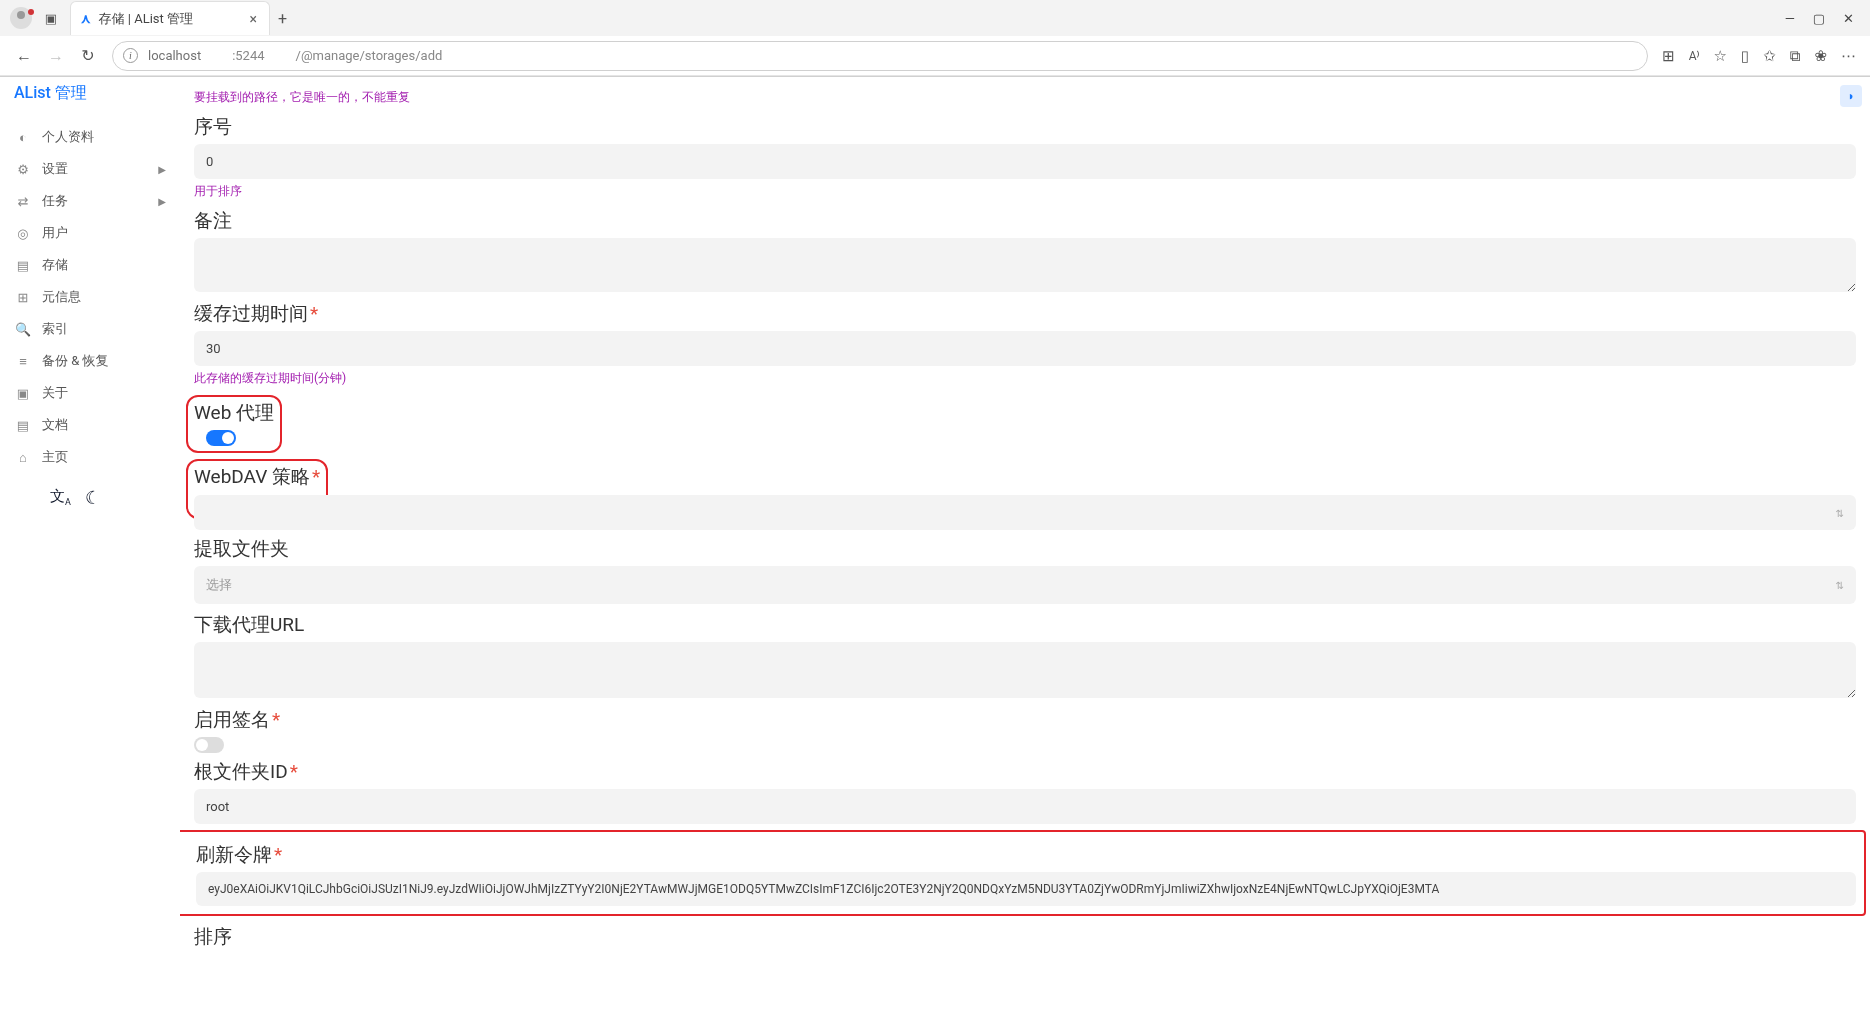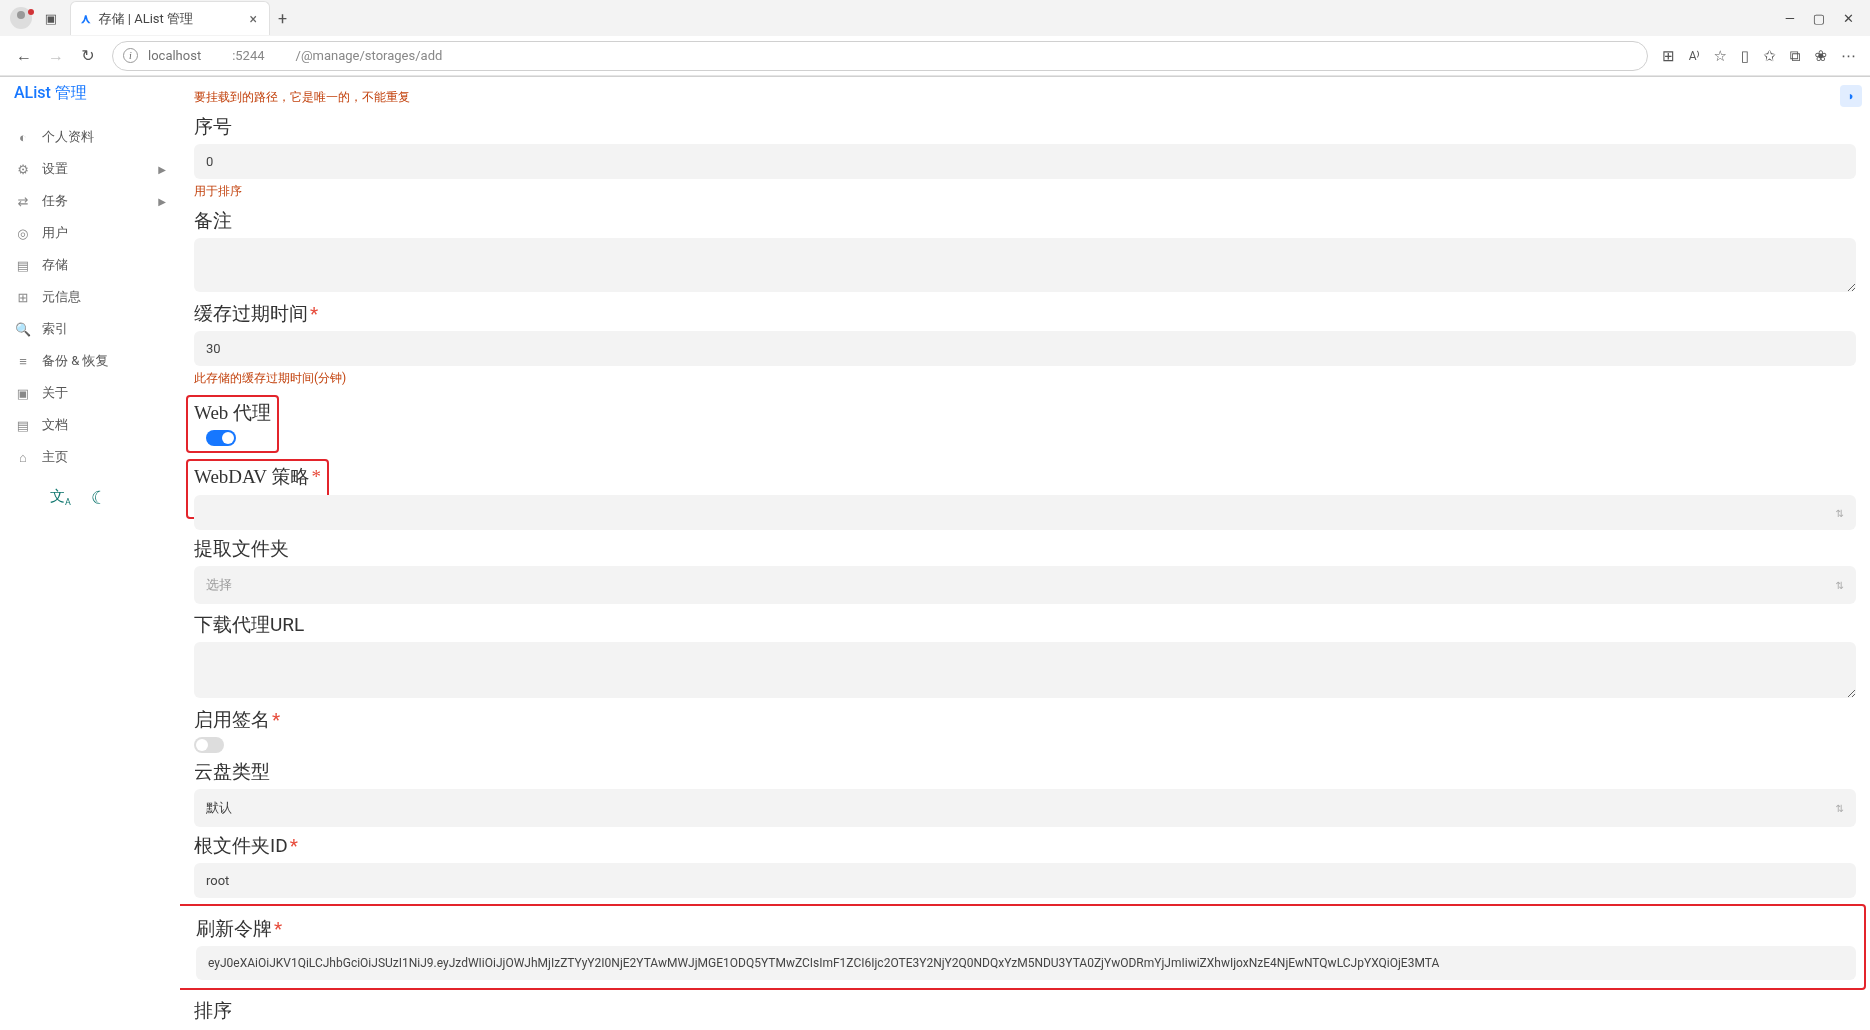--- a/index.html
+++ b/index.html
@@ -30,41 +30,41 @@
 
     
     .app { display: flex; height: calc(100vh - 76px); position: relative; }
     .app-header { position: absolute; top: 6px; left: 14px; font-size: 16px; color: #1677ff; font-weight: 500; z-index: 2; }
     .ai-chip { position: absolute; top: 8px; right: 8px; background: #e1edff; color: #1677ff; width: 22px; height: 22px; border-radius: 4px; display: flex; align-items: center; justify-content: center; font-size: 12px; z-index: 2; }
 
     .sidebar { width: 180px; padding: 44px 8px 0 8px; flex-shrink: 0; }
     .side-item { display: flex; align-items: center; height: 32px; padding: 0 6px; color: #555; font-size: 13px; border-radius: 4px; cursor: pointer; }
     .side-item .icon { width: 18px; margin-right: 10px; text-align: center; color: #888; font-size: 13px; }
     .side-item .chev { margin-left: auto; color: #888; font-size: 10px; }
-    .side-footer { display: flex; gap: 20px; padding: 14px 0 0 42px; color: #0f766e; font-size: 18px; }
+    .side-footer { display: flex; gap: 14px; padding: 14px 0 0 42px; color: #0f172a; font-size: 18px; }
 
     .main { flex: 1; overflow-y: auto; padding: 10px 14px 20px 14px; }
-    .hint { font-size: 12px; color: #c2410c; margin: 2px 0 8px 0; }
+    .hint { font-size: 12px; color: #a21caf; margin: 2px 0 8px 0; }
     .label { font-size: 19px; color: #333; margin: 6px 0 4px 0; }
     .req { color: #e74c3c; margin-left: 2px; }
     .input, .textarea, .select { width: 100%; background: #f3f3f3; border: none; border-radius: 6px; padding: 10px 12px; font-size: 13px; color: #444; font-family: inherit; }
     .textarea { height: 54px; resize: both; }
     .textarea-lg { height: 56px; }
     .select { appearance: none; -webkit-appearance: none; position: relative; cursor: pointer; }
     .select-wrap { position: relative; }
     .select-wrap::after { content: '⇅'; position: absolute; right: 12px; top: 50%; transform: translateY(-50%); color: #aaa; font-size: 10px; pointer-events: none; }
     .select.placeholder { color: #999; }
 
     .toggle { width: 30px; height: 16px; border-radius: 8px; position: relative; cursor: pointer; }
     .toggle.on { background: #1677ff; }
     .toggle.on::after { content: ''; position: absolute; right: 2px; top: 2px; width: 12px; height: 12px; border-radius: 50%; background: #fff; }
     .toggle.off { background: #ddd; }
     .toggle.off::after { content: ''; position: absolute; left: 2px; top: 2px; width: 12px; height: 12px; border-radius: 50%; background: #fff; }
 
-    .hl-red { border: 2px solid #e3242b; border-radius: 4px; padding: 3px 6px 5px 6px; margin-left: -8px; display: inline-block; font-family: Liberation Serif, serif; }
+    .hl-red { border: 2px solid #e3242b; border-radius: 12px; padding: 3px 6px 5px 6px; margin-left: -8px; display: inline-block; }
     .hl-red-block { border: 2px solid #e3242b; border-radius: 4px; padding: 4px 8px 8px 8px; margin: 0 -10px 0 -44px; }
     .field { margin-bottom: 4px; }
   </style>
 </head>
 <body>
 
 <div class="browser-chrome">
   <div class="titlebar">
     <div class="profile-icon"></div>
     <div class="win-btn">▣</div>
@@ -206,26 +206,20 @@
     <div class="field" style="margin-top:8px">
       <div class="label">下载代理URL</div>
       <textarea class="textarea textarea-lg" style=""></textarea>
     </div>
 
     <div class="field">
       <div class="label"><span>启用签名</span><span class="req">*</span></div>
       <div class="toggle off"></div>
     </div>
 
-    <div class="field">
-      <div class="label">云盘类型</div>
-      <div class="select-wrap">
-        <div class="select">默认</div>
-      </div>
-    </div>
 
     <div class="field">
       <div class="label"><span>根文件夹ID</span><span class="req">*</span></div>
       <input class="input" value="root" style="">
     </div>
 
     <div class="hl-red-block" style="margin-top:6px">
       <div style="padding-left:36px">
         <div class="label"><span>刷新令牌</span><span class="req">*</span></div>
         <input class="input" style="font-size: 12px;" value="eyJ0eXAiOiJKV1QiLCJhbGciOiJSUzI1NiJ9.eyJzdWIiOiJjOWJhMjIzZTYyY2I0NjE2YTAwMWJjMGE1ODQ5YTMwZCIsImF1ZCI6Ijc2OTE3Y2NjY2Q0NDQxYzM5NDU3YTA0ZjYwODRmYjJmIiwiZXhwIjoxNzE4NjEwNTQwLCJpYXQiOjE3MTA">

